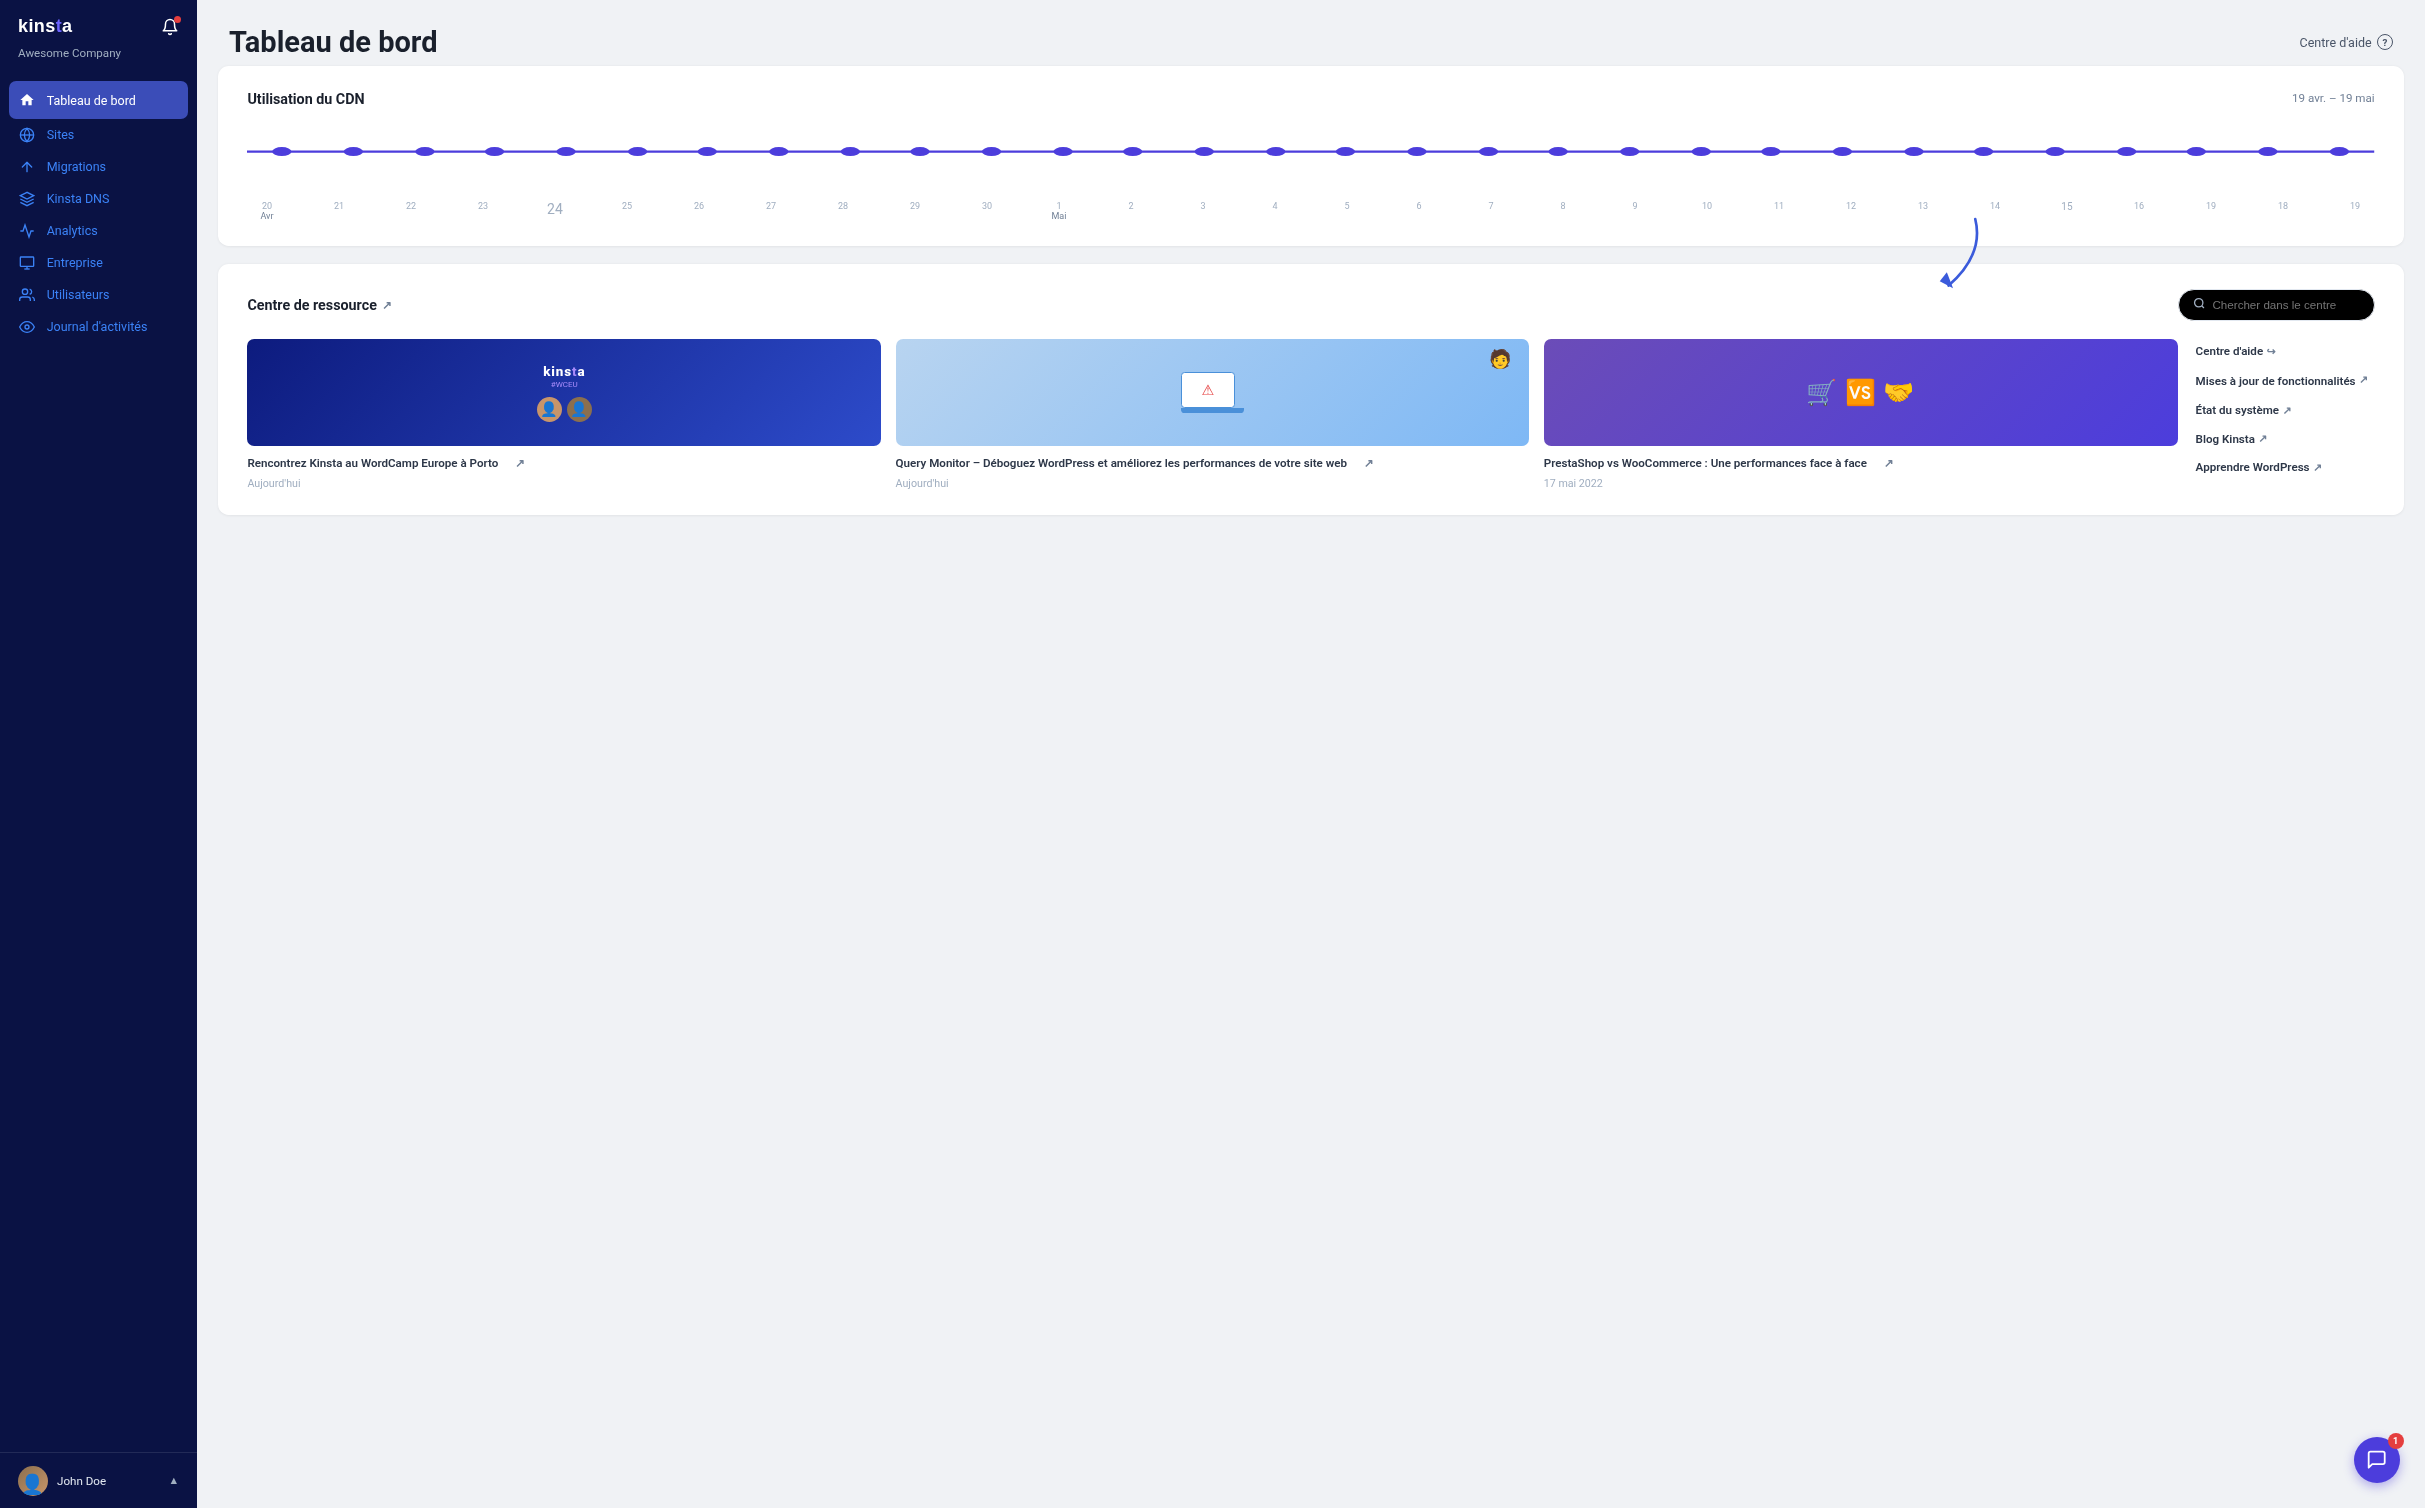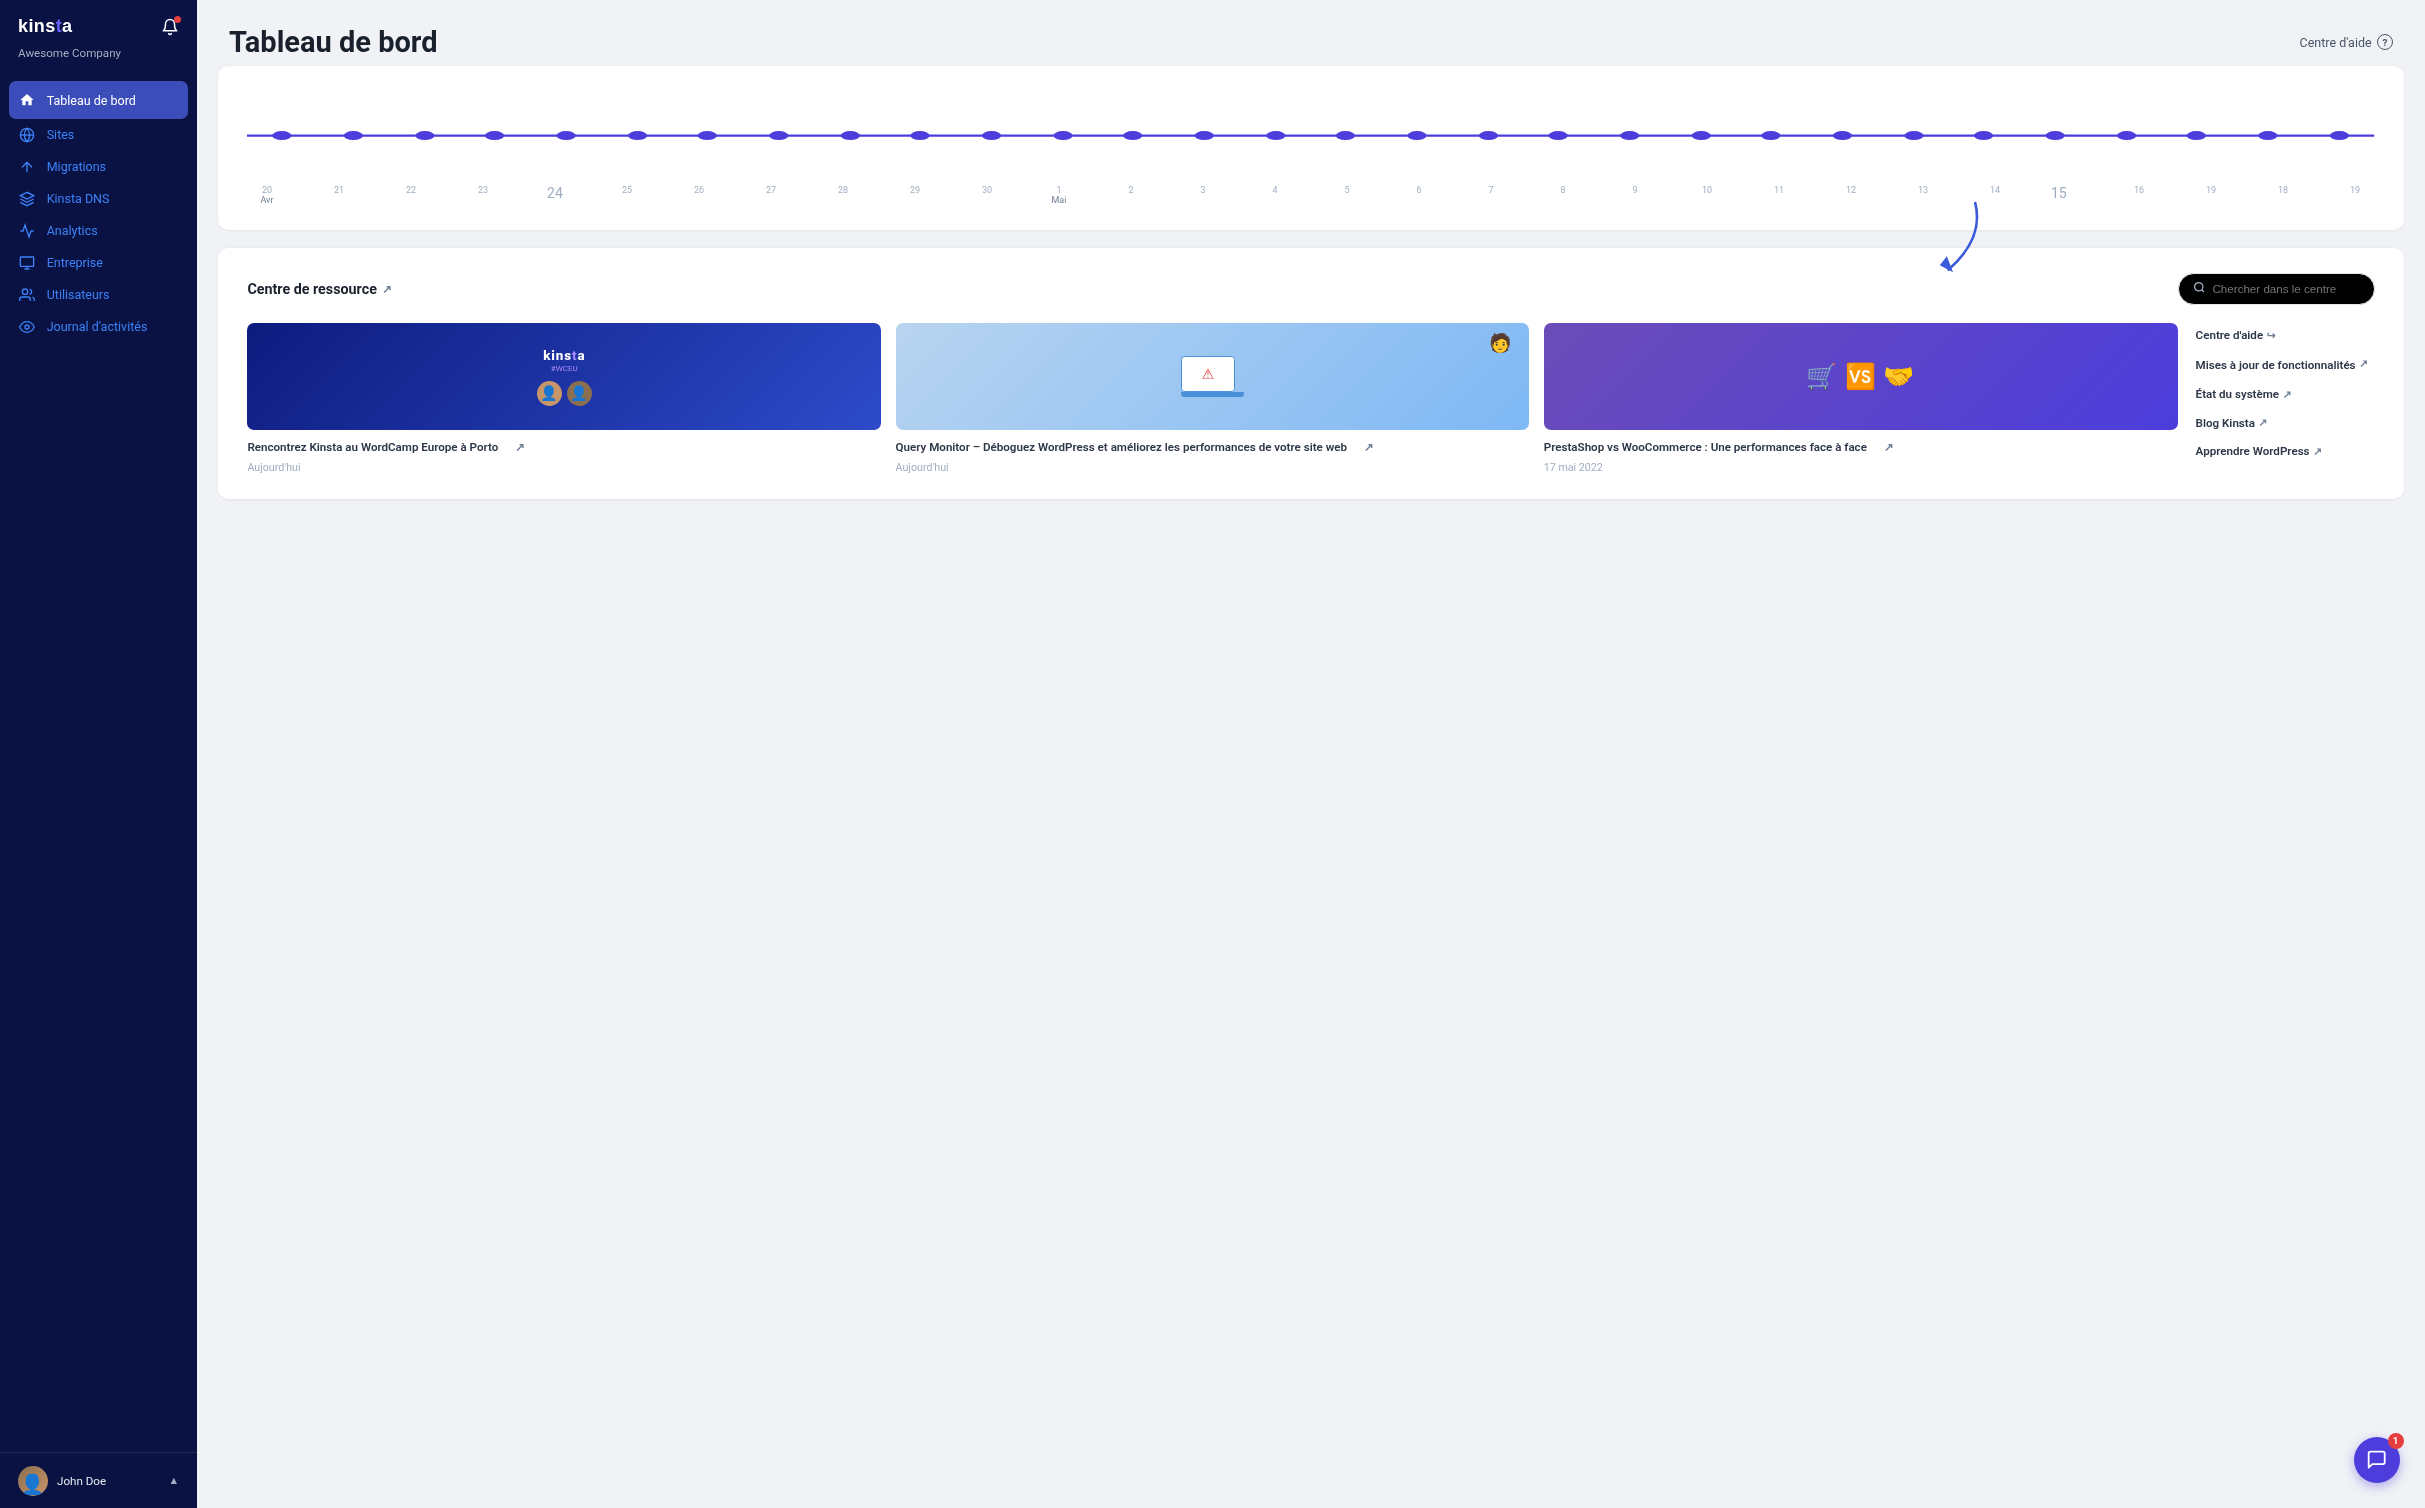--- a/index.html
+++ b/index.html
@@ -406,20 +406,24 @@
     <h1 class="page-title">Tableau de bord</h1>
     <a class="help-link">
       <span>Centre d'aide</span>
       <span style="width:16px;height:16px;border:1.8px solid #4a5568;border-radius:50%;display:inline-flex;align-items:center;justify-content:center;font-size:9.8px;font-weight:700;">?</span>
     </a>
   </div>
 
   <div class="main-content-area">
 
     <div class="card">
+      <div class="cdn-header">
+        <span class="cdn-title">Utilisation du CDN</span>
+        <span class="cdn-date">19 avr. – 19 mai</span>
+      </div>
 
       <div class="chart-svg-container">
         <svg width="100%" height="80" viewBox="0 0 1100 90" preserveAspectRatio="none" xmlns="http://www.w3.org/2000/svg">
 
           <line x1="0" y1="40" x2="1100" y2="40" stroke="#4c3ddc" stroke-width="2.5"></line>
 
           <circle cx="18" cy="40" r="5" fill="#4c3ddc"></circle>
           <circle cx="55" cy="40" r="5" fill="#4c3ddc"></circle>
           <circle cx="92" cy="40" r="5" fill="#4c3ddc"></circle>
           <circle cx="128" cy="40" r="5" fill="#4c3ddc"></circle>
@@ -476,21 +480,21 @@
           <div style="text-align:center; font-size:9px; color:#a0aec0; width:32px;">5</div>
           <div style="text-align:center; font-size:9px; color:#a0aec0; width:32px;">6</div>
           <div style="text-align:center; font-size:9px; color:#a0aec0; width:32px;">7</div>
           <div style="text-align:center; font-size:9px; color:#a0aec0; width:32px;">8</div>
           <div style="text-align:center; font-size:9px; color:#a0aec0; width:32px;">9</div>
           <div style="text-align:center; font-size:9px; color:#a0aec0; width:32px;">10</div>
           <div style="text-align:center; font-size:9px; color:#a0aec0; width:32px;">11</div>
           <div style="text-align:center; font-size:9px; color:#a0aec0; width:32px;">12</div>
           <div style="text-align:center; font-size:9px; color:#a0aec0; width:32px;">13</div>
           <div style="text-align:center; font-size:9px; color:#a0aec0; width:32px;">14</div>
-          <div style="text-align:left; font-size:14px; color:#a0aec0; width:32px;">15</div>
+          <div style="text-align:center; font-size:10px; color:#a0aec0; width:32px;">15</div>
           <div style="text-align:center; font-size:9px; color:#a0aec0; width:32px;">16</div>
           <div style="text-align:center; font-size:9px; color:#a0aec0; width:32px;">19</div>
           <div style="text-align:center; font-size:9px; color:#a0aec0; width:32px;">18</div>
           <div style="text-align:center; font-size:9px; color:#a0aec0; width:32px;">19</div>
         </div>
       </div>
     </div>
 
     <div class="card" style="position:relative;">
 

